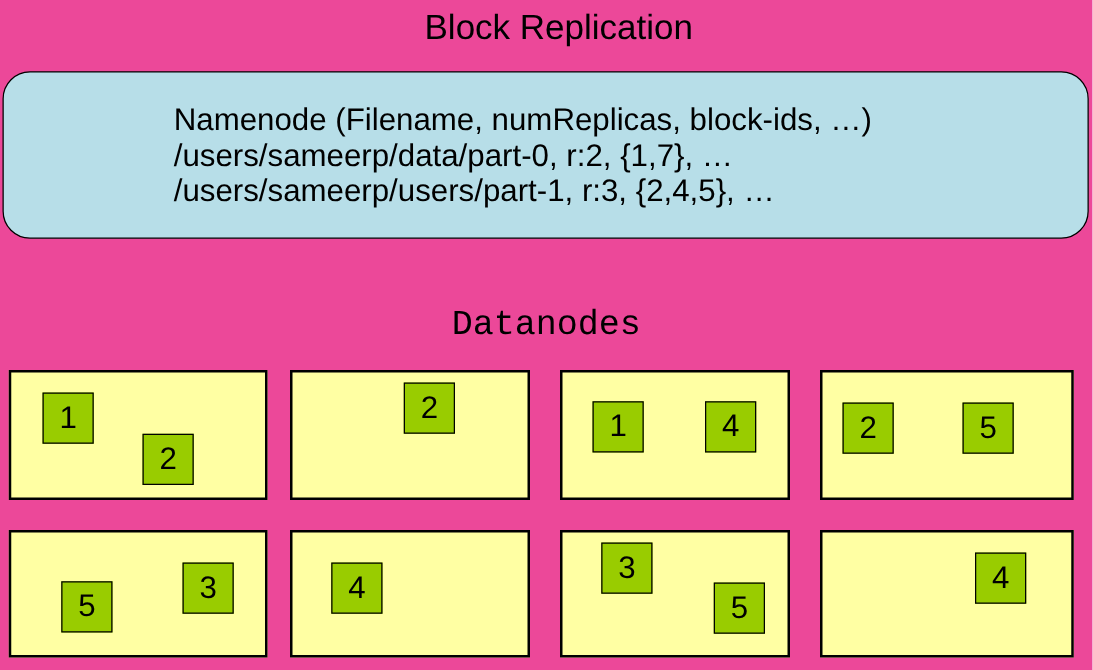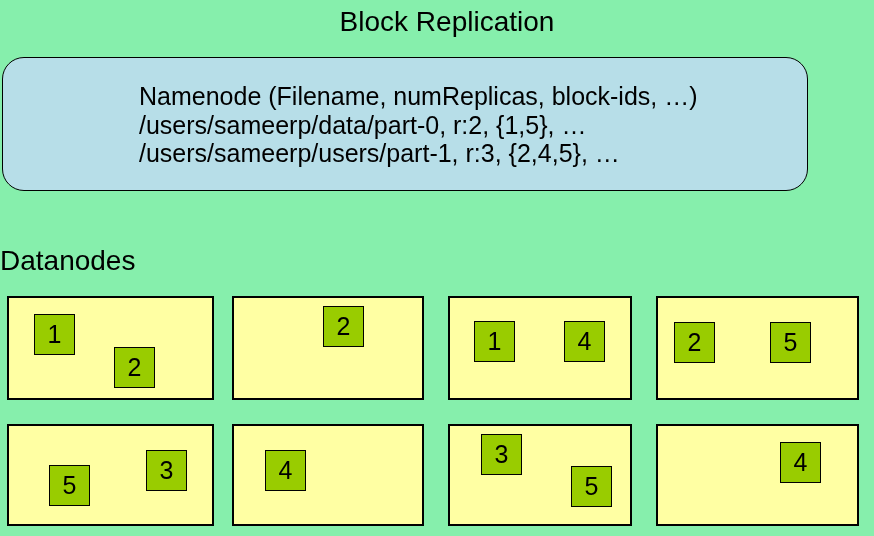--- a/index.html
+++ b/index.html
@@ -6,61 +6,62 @@
     margin: 0;
     padding: 0;
     background: #ffffff;
     font-family: "Liberation Sans", "DejaVu Sans", sans-serif;
     color: #000000;
   }
   .stage {
     position: relative;
     width: 874px;
     height: 536px;
-    background: #86efac;
+    background: #ec4899;
     overflow: hidden;
   }
   .title {
     position: absolute;
     left: 10px;
     top: 6px;
     width: 874px;
     text-align: center;
     font-size: 28px;
     line-height: 32px;
     white-space: nowrap;
   }
   .namenode {
     position: absolute;
     left: 2px;
     top: 57px;
-    width: 806px;
+    width: 869px;
     height: 134px;
     box-sizing: border-box;
     background: var(--namenode-fill, #b7dee8);
     border: 1.5px solid var(--line, #000000);
     border-radius: 22px;
   }
   .nn-text {
     position: absolute;
     left: 136px;
     top: 24px;
     font-size: 25px;
     line-height: 28.5px;
     white-space: nowrap;
   }
   .subtitle {
     position: absolute;
     left: 0px;
     top: 245px;
     width: 874px;
-    text-align: left;
+    text-align: center;
     font-size: 28px;
     line-height: 32px;
     white-space: nowrap;
+    font-family: Liberation Mono, monospace;
   }
   .datanode {
     position: absolute;
     box-sizing: border-box;
     background: var(--datanode-fill, #ffffa3);
     border: 2px solid var(--line, #000000);
   }
   .block {
     position: absolute;
     width: 41px;
@@ -77,21 +78,21 @@
 </head>
 <body style="color: rgb(0, 0, 0);">
 
 <div class="stage">
 
   <div class="title">Block Replication</div>
 
   <div class="namenode">
     <div class="nn-text">
       <div>Namenode (Filename, numReplicas, block-ids, …)</div>
-      <div>/users/sameerp/data/part-0, r:2, {1,5}, …</div>
+      <div>/users/sameerp/data/part-0, r:2, {1,7}, …</div>
       <div>/users/sameerp/users/part-1, r:3, {2,4,5}, …</div>
     </div>
   </div>
 
   <div class="subtitle">Datanodes</div>
 
   <div id="nodes">
       <div class="datanode" style="left: 7px; top: 296px; width: 207px; height: 104px;">
         <div class="block" style="left: 25px; top: 16px;">1</div>
         <div class="block" style="left: 105px; top: 49px;">2</div>

